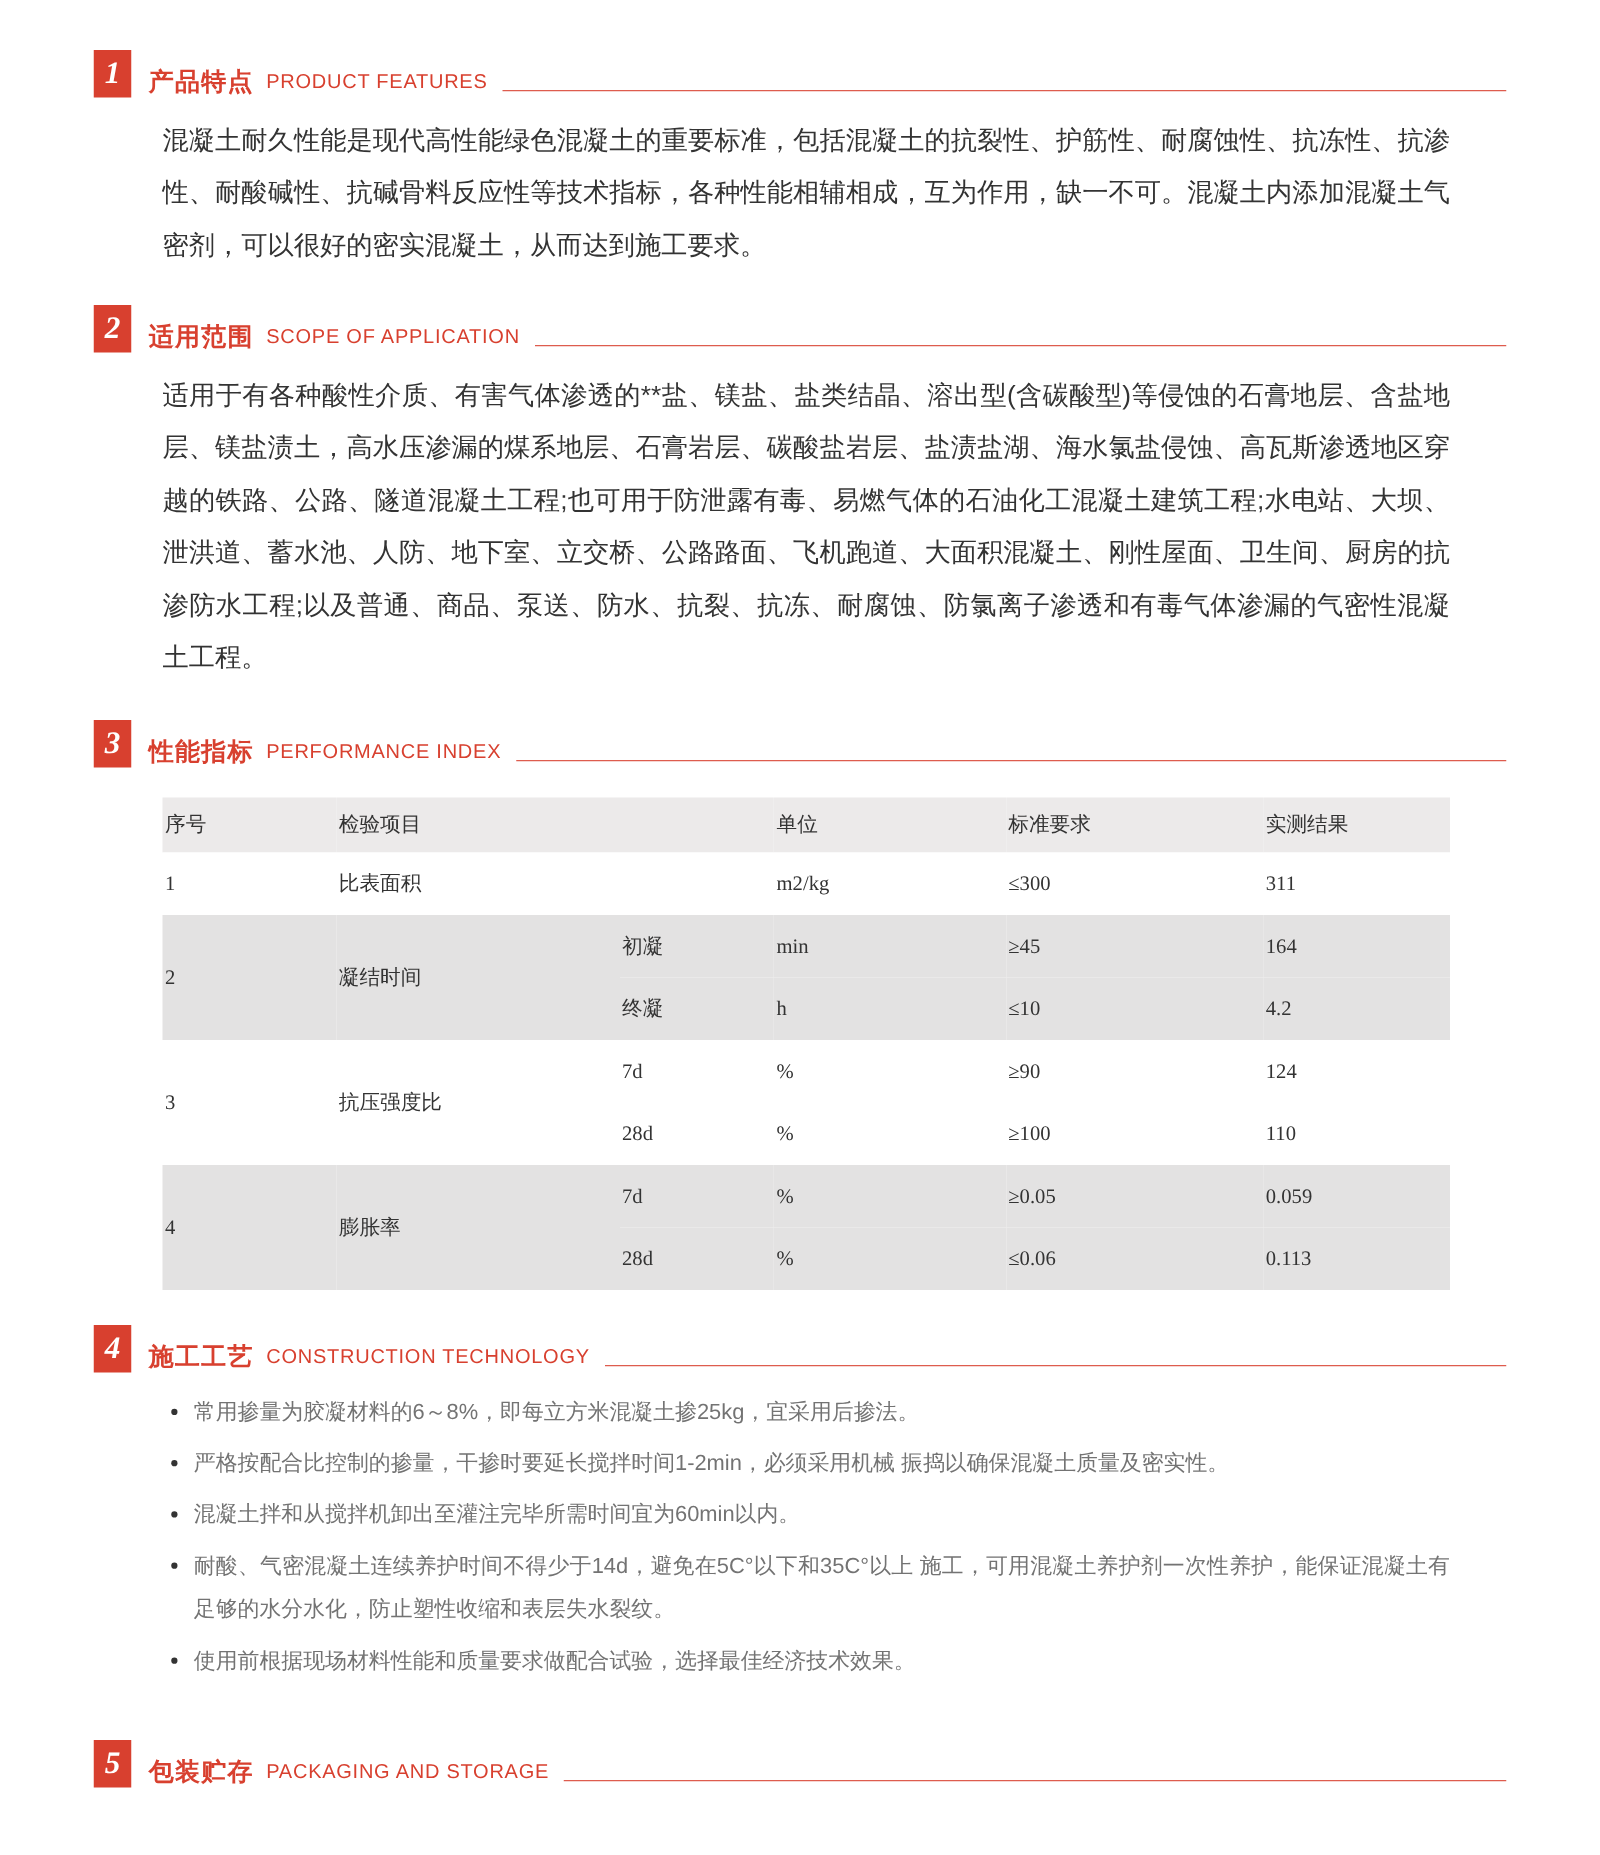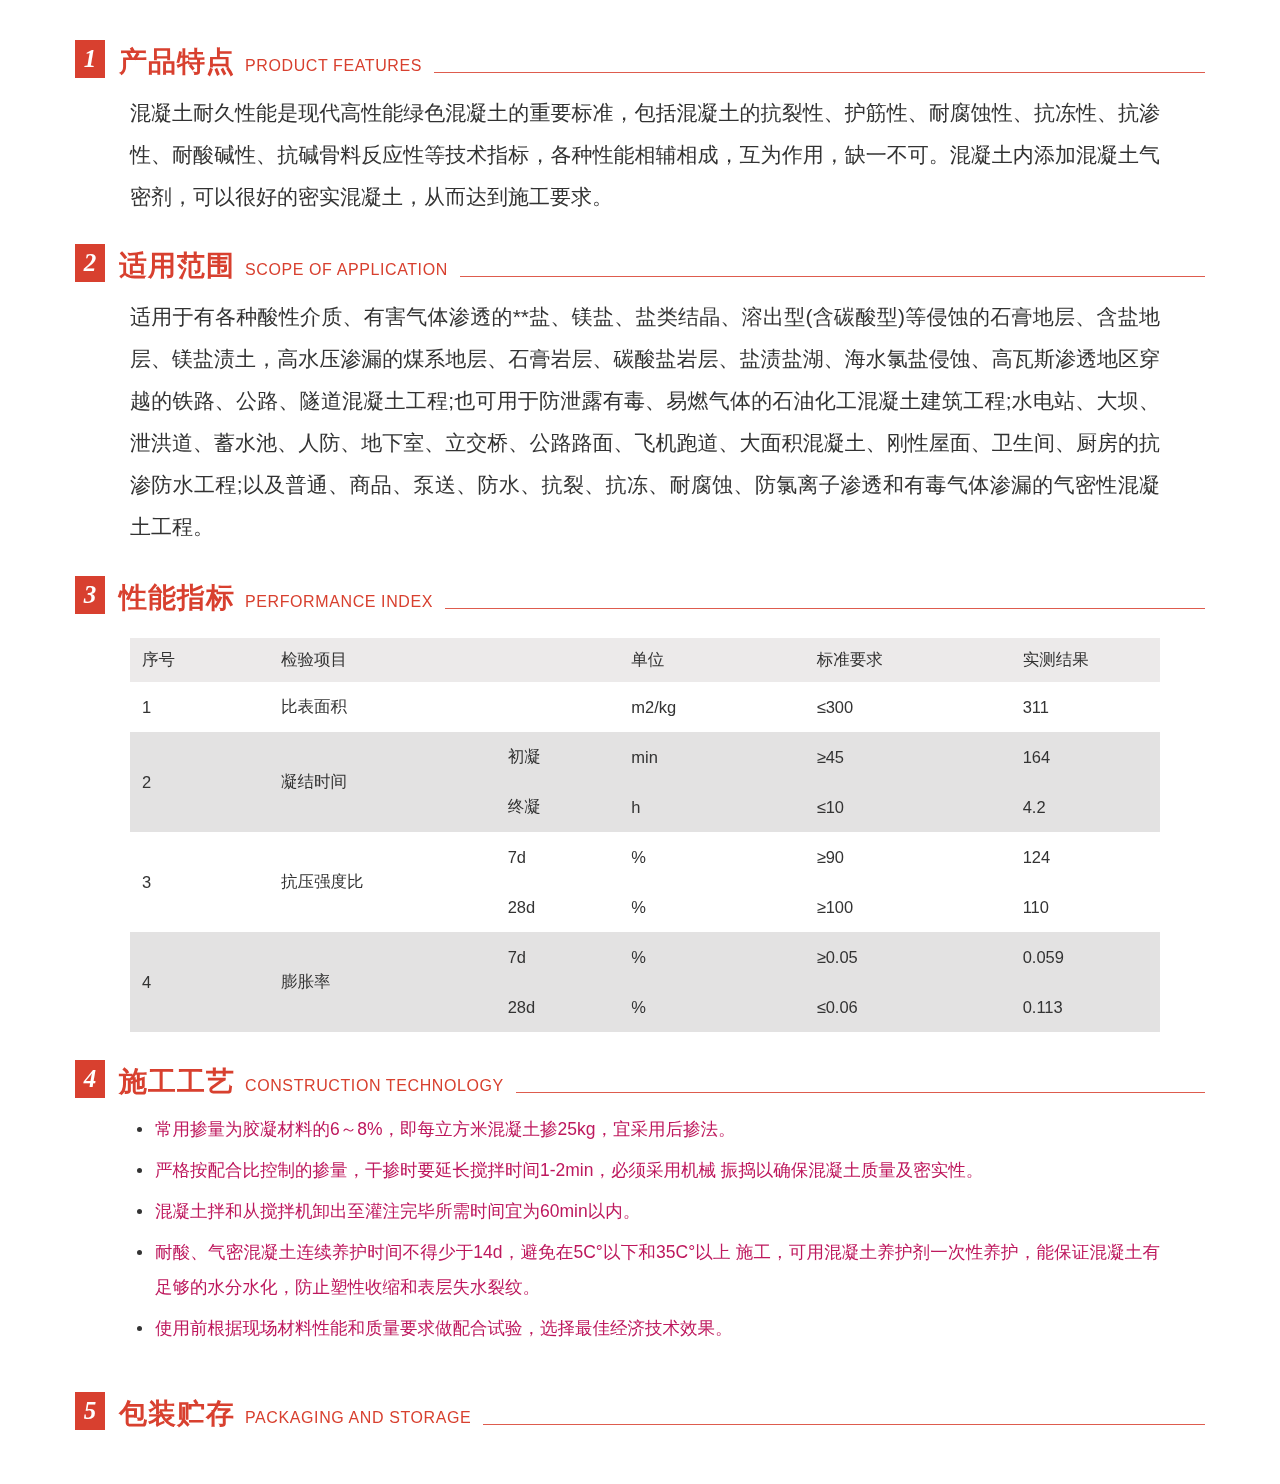--- a/index.html
+++ b/index.html
@@ -30,21 +30,21 @@
     font-size: 25px;
     font-weight: bold;
     font-style: italic;
     display: flex;
     align-items: center;
     justify-content: center;
     flex: 0 0 auto;
     font-family: "Liberation Serif", serif;
   }
   .head-cn {
-    font-size: 28px;
+    font-size: 20px;
     font-weight: bold;
     color: #d8402f;
     margin-left: 14px;
     letter-spacing: 1px;
     line-height: 1;
     padding-bottom: 2px;
   }
   .head-en {
     font-size: 16px;
     color: #d8402f;
@@ -75,25 +75,26 @@
 
   
   .table-wrap { padding: 18px 45px 0 55px; }
   table.perf {
     width: 100%;
     border-collapse: collapse;
     font-size: 16.5px;
     color: #333;
   }
   table.perf td, table.perf th {
-    padding: 0 12px;
+    padding: 0 2px;
     height: 50px;
     text-align: left;
     font-weight: normal;
     vertical-align: middle;
+    font-family: Liberation Serif, serif;
   }
   table.perf thead th { background: #eceaea; height: 44px; }
   tr.shade td { background: #e3e2e2; }
   tr.plain td { background: #ffffff; }
   .c-no   { width: 13.5%; text-align: center; }
   .c-item { width: 22%; margin-top: 20px; }
   .c-sub  { width: 12%; }
   .c-unit { width: 18%; }
   .c-std  { width: 20%; }
   .c-res  { width: 20%; }
@@ -103,21 +104,21 @@
   
   ul.bullets {
     list-style: none;
     margin: 14px 0 0 0;
     padding: 0 45px 0 58px;
   }
   ul.bullets li {
     position: relative;
     font-size: 17.5px;
     line-height: 1.95;
-    color: #be185d;
+    color: #737373;
     padding-left: 22px;
     margin-bottom: 7px;
     text-align: justify;
   }
   ul.bullets li:before {
     content: "";
     position: absolute;
     left: 4px;
     top: 15px;
     width: 5px; height: 5px;

